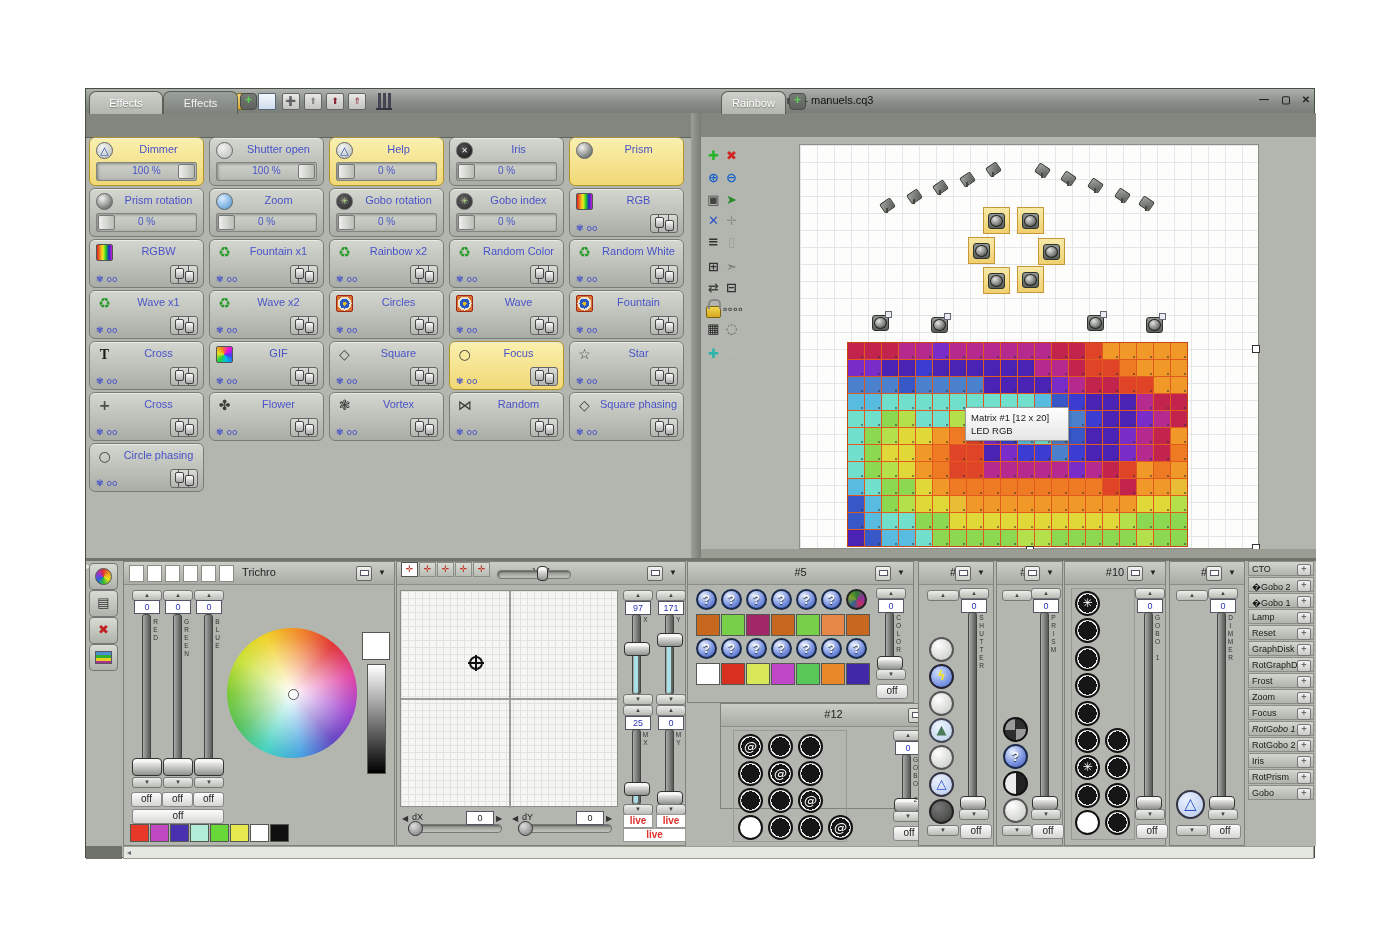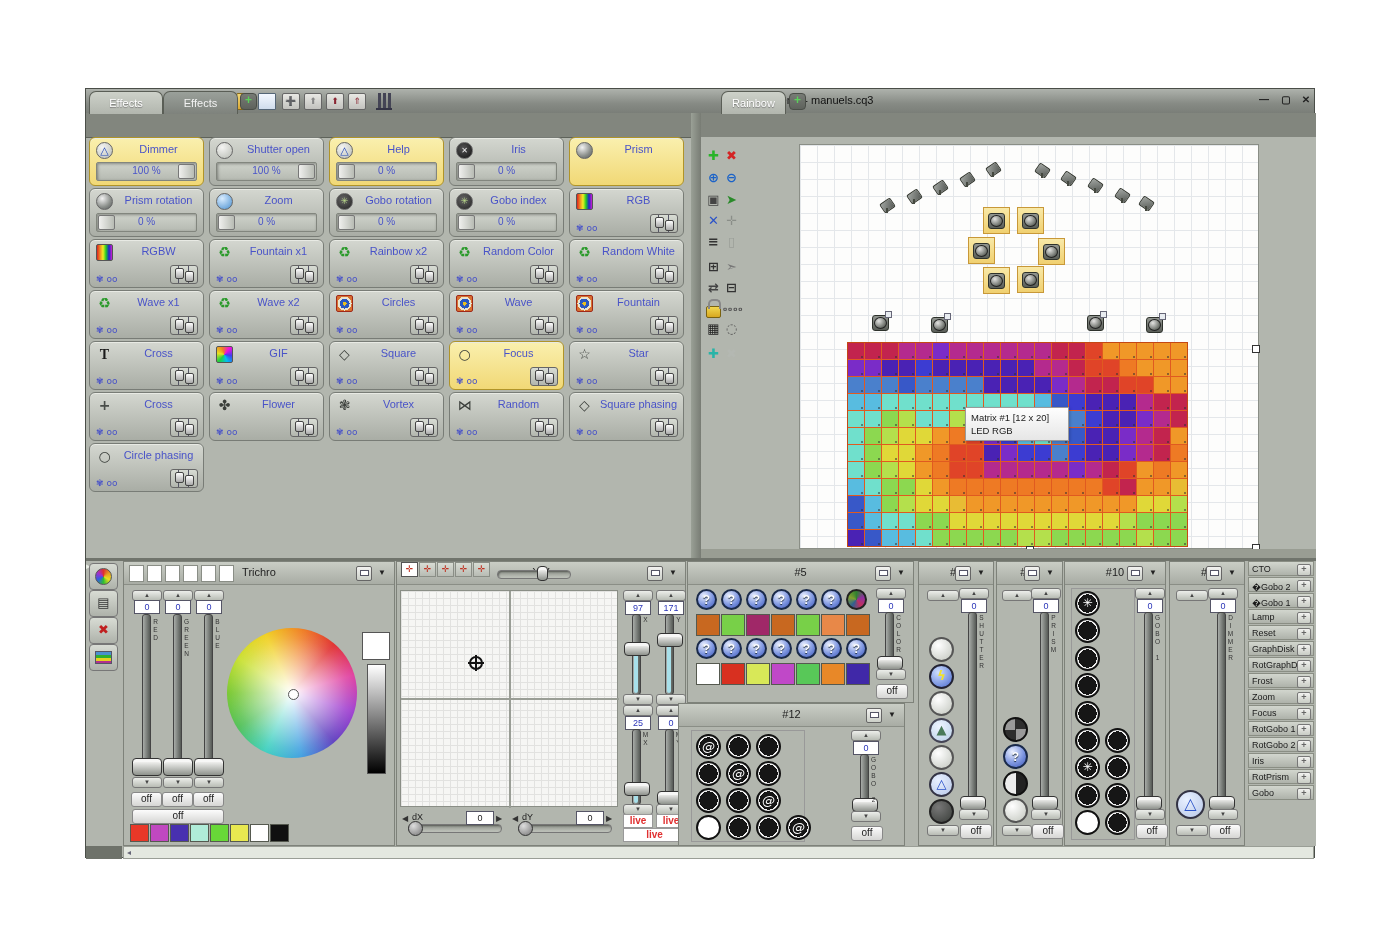--- a/index.html
+++ b/index.html
@@ -922,21 +922,21 @@
         <div class="swatch" style="left: 133px; top: 101px; background: rgb(232, 136, 40);"></div>
         <div class="swatch" style="left: 158px; top: 101px; background: rgb(64, 40, 168);"></div>
         <div class="vcap" style="left: 188px; top: 26px; width: 28px;">▲</div>
         <div class="vval" style="left: 190px; top: 37px;">0</div>
         <div class="vtrack" style="left: 197px; top: 50px; height: 56px;"></div>
         <div class="vhandle" style="left: 189px; top: 94px; width: 24px;"></div>
         <div class="vlabel" style="left: 207px; top: 52px;">COLOR</div>
         <div class="vcap" style="left: 188px; top: 107px; width: 28px;">▼</div>
         <div class="offbtn" style="left: 188px; top: 122px; width: 30px;">off</div>
       </div>
-      <div class="panel" style="left: 592px; top: 142px; width: 227px; height: 143px;">
+      <div class="panel" style="left: 634px; top: 142px; width: 227px; height: 106px;">
         <div class="phead">
           <div class="ptitle">#12</div>
           <div class="cbox" style="right: 22px;"></div>
           <div class="darr" style="right: 8px;">▼</div>
         </div>
         <div style="position: absolute; left: 12px; top: 26px; width: 112px; height: 110px; border: 1px solid rgb(153, 153, 153);"></div>
         <div class="gobo " style="left: 17px; top: 30px; width: 25px; height: 25px; font-size: 13px; line-height: 21px; font-style: italic;">@</div>
         <div class="gobo " style="left: 47px; top: 30px; width: 25px; height: 25px; font-size: 13px; line-height: 21px; font-style: italic;"></div>
         <div class="gobo " style="left: 77px; top: 30px; width: 25px; height: 25px; font-size: 13px; line-height: 21px; font-style: italic;"></div>
         <div class="gobo " style="left: 17px; top: 57px; width: 25px; height: 25px; font-size: 13px; line-height: 21px; font-style: italic;"></div>
@@ -1078,21 +1078,21 @@
         <div class="ctoplus">+</div>
       </div>
       <div class="ctorow" style="left: 1162px; top: 128px;">
         <span>Zoom</span>
         <div class="ctoplus">+</div>
       </div>
       <div class="ctorow" style="left: 1162px; top: 144px;">
         <span>Focus</span>
         <div class="ctoplus">+</div>
       </div>
-      <div class="ctorow" style="left: 1162px; top: 160px;">
+      <div class="ctorow" style="left: 1162px; top: 160px; font-style: italic;">
         <span>RotGobo 1</span>
         <div class="ctoplus">+</div>
       </div>
       <div class="ctorow" style="left: 1162px; top: 176px;">
         <span>RotGobo 2</span>
         <div class="ctoplus">+</div>
       </div>
       <div class="ctorow" style="left: 1162px; top: 192px;">
         <span>Iris</span>
         <div class="ctoplus">+</div>

